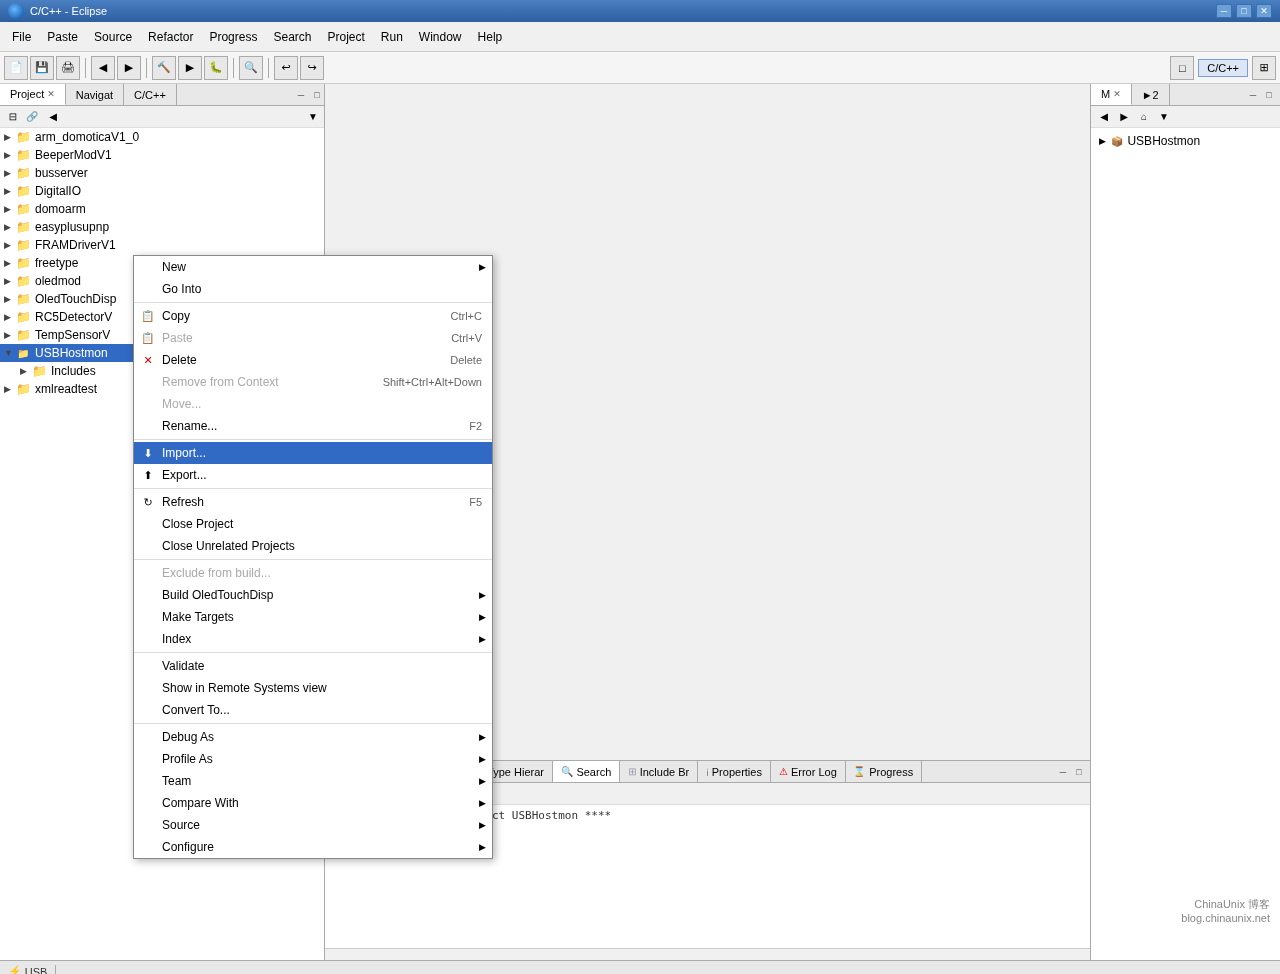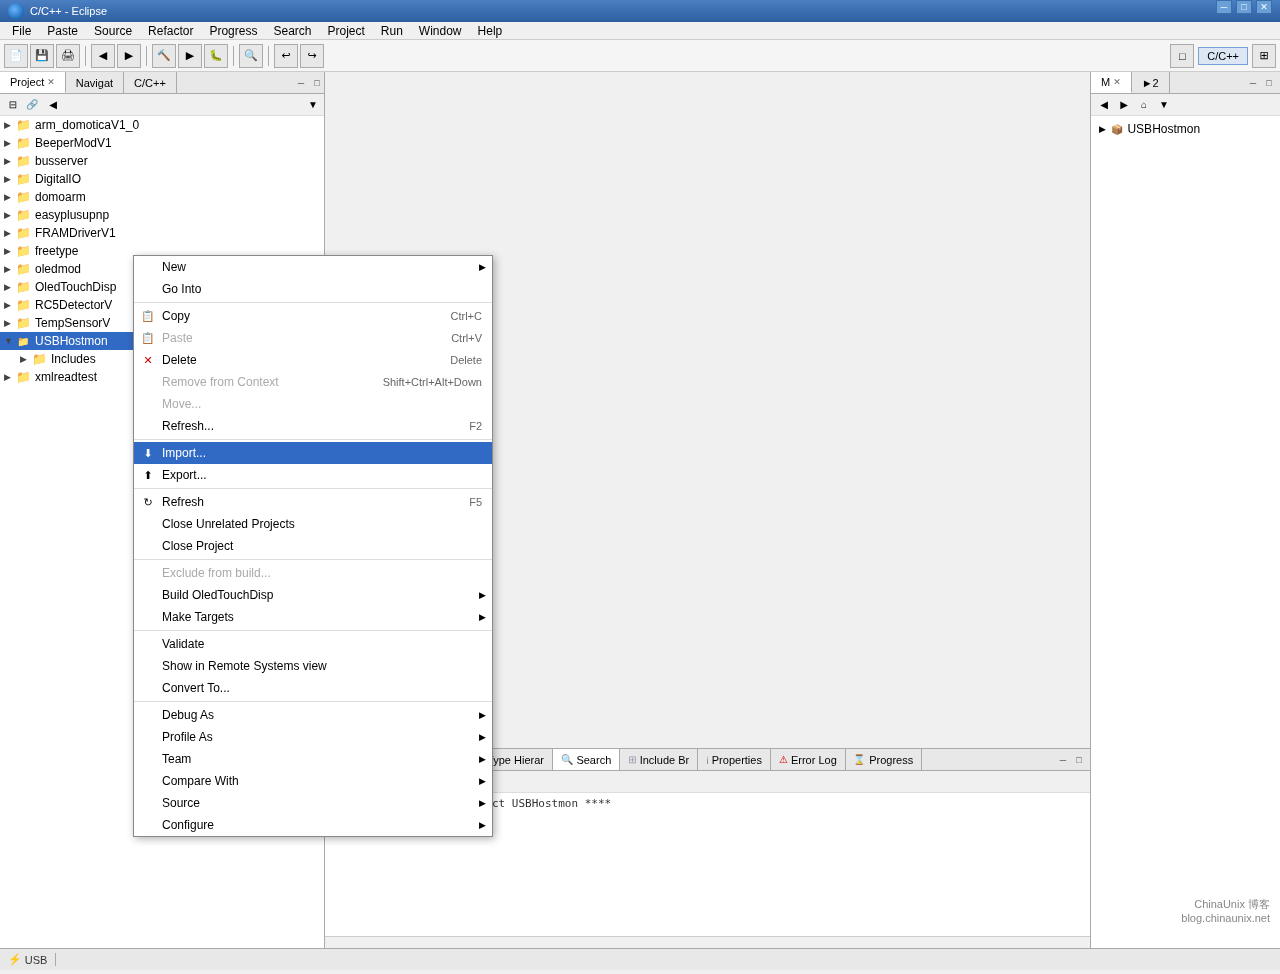--- a/index.html
+++ b/index.html
@@ -11,38 +11,39 @@
       height: 974px;
       overflow: hidden;
       position: relative;
     }
 
     
     .title-bar {
       height: 22px;
       background: linear-gradient(to bottom, #4a7fc1, #2d5fa0);
       display: flex;
+      align-items: center;
       justify-content: space-between;
       padding: 0 8px;
       color: white;
       font-size: 11px;
     }
     .title-bar-left { display: flex; align-items: center; gap: 6px; }
     .title-bar-controls { display: flex; gap: 4px; }
     .title-btn {
       width: 16px; height: 14px;
       background: #6a9fd8;
       border: 1px solid #3a6faa;
       display: flex; align-items: center; justify-content: center;
       font-size: 9px; color: white; cursor: pointer;
     }
 
     
     .menu-bar {
-      height: 18px;
+      height: 30px;
       background: #f0f0f0;
       border-bottom: 1px solid #ccc;
       display: flex;
       align-items: center;
       padding: 0 4px;
     }
     .menu-item {
       padding: 2px 8px;
       cursor: pointer;
       font-size: 12px;
@@ -610,53 +611,56 @@
     <span class="ctx-shortcut">Delete</span>
   </div>
   <div class="ctx-item disabled">
     <span>Remove from Context</span>
     <span class="ctx-shortcut">Shift+Ctrl+Alt+Down</span>
   </div>
   <div class="ctx-item disabled">
     <span>Move...</span>
   </div>
   <div class="ctx-item">
-    <span>Refresh...</span>
+    <span>Rename...</span>
     <span class="ctx-shortcut">F2</span>
   </div>
   <div class="ctx-separator"></div>
   <div class="ctx-item highlighted">
     <span class="ctx-icon">⬇</span>
     <span>Import...</span>
   </div>
   <div class="ctx-item">
     <span class="ctx-icon">⬆</span>
     <span>Export...</span>
   </div>
   <div class="ctx-separator"></div>
   <div class="ctx-item">
     <span class="ctx-icon">↻</span>
     <span>Refresh</span>
     <span class="ctx-shortcut">F5</span>
   </div>
   <div class="ctx-item">
+    <span>Close Project</span>
+  </div>
+  <div class="ctx-item">
     <span>Close Unrelated Projects</span>
-  </div>
-  <div class="ctx-item">
-    <span>Close Project</span>
   </div>
   <div class="ctx-separator"></div>
   <div class="ctx-item disabled">
     <span>Exclude from build...</span>
   </div>
   <div class="ctx-item has-submenu">
     <span>Build OledTouchDisp</span>
   </div>
   <div class="ctx-item has-submenu">
     <span>Make Targets</span>
+  </div>
+  <div class="ctx-item has-submenu">
+    <span>Index</span>
   </div>
   <div class="ctx-separator"></div>
   <div class="ctx-item">
     <span>Validate</span>
   </div>
   <div class="ctx-item">
     <span>Show in Remote Systems view</span>
   </div>
   <div class="ctx-item">
     <span>Convert To...</span>

